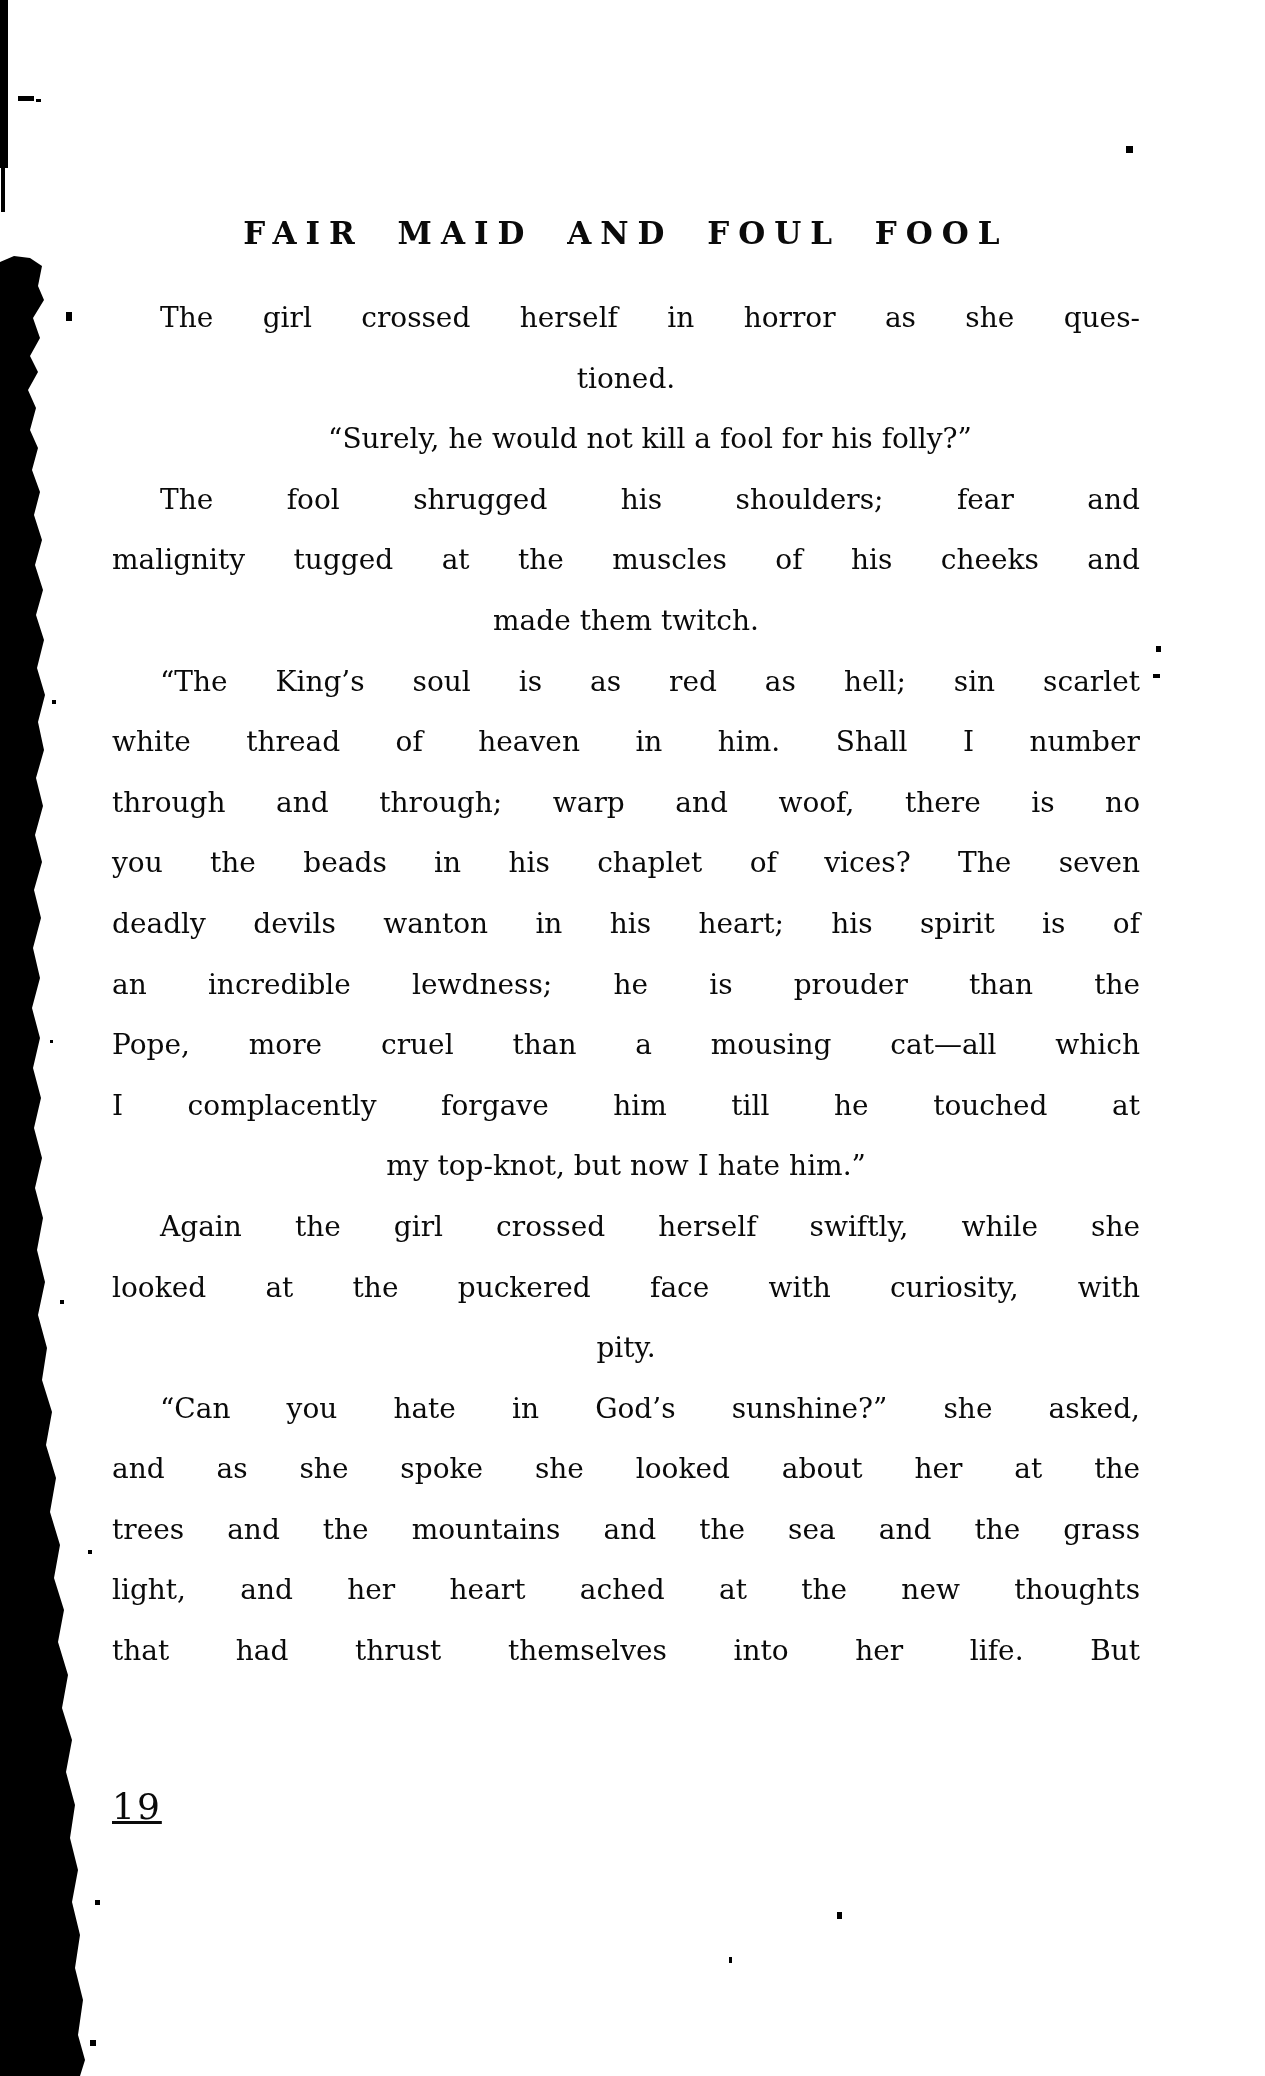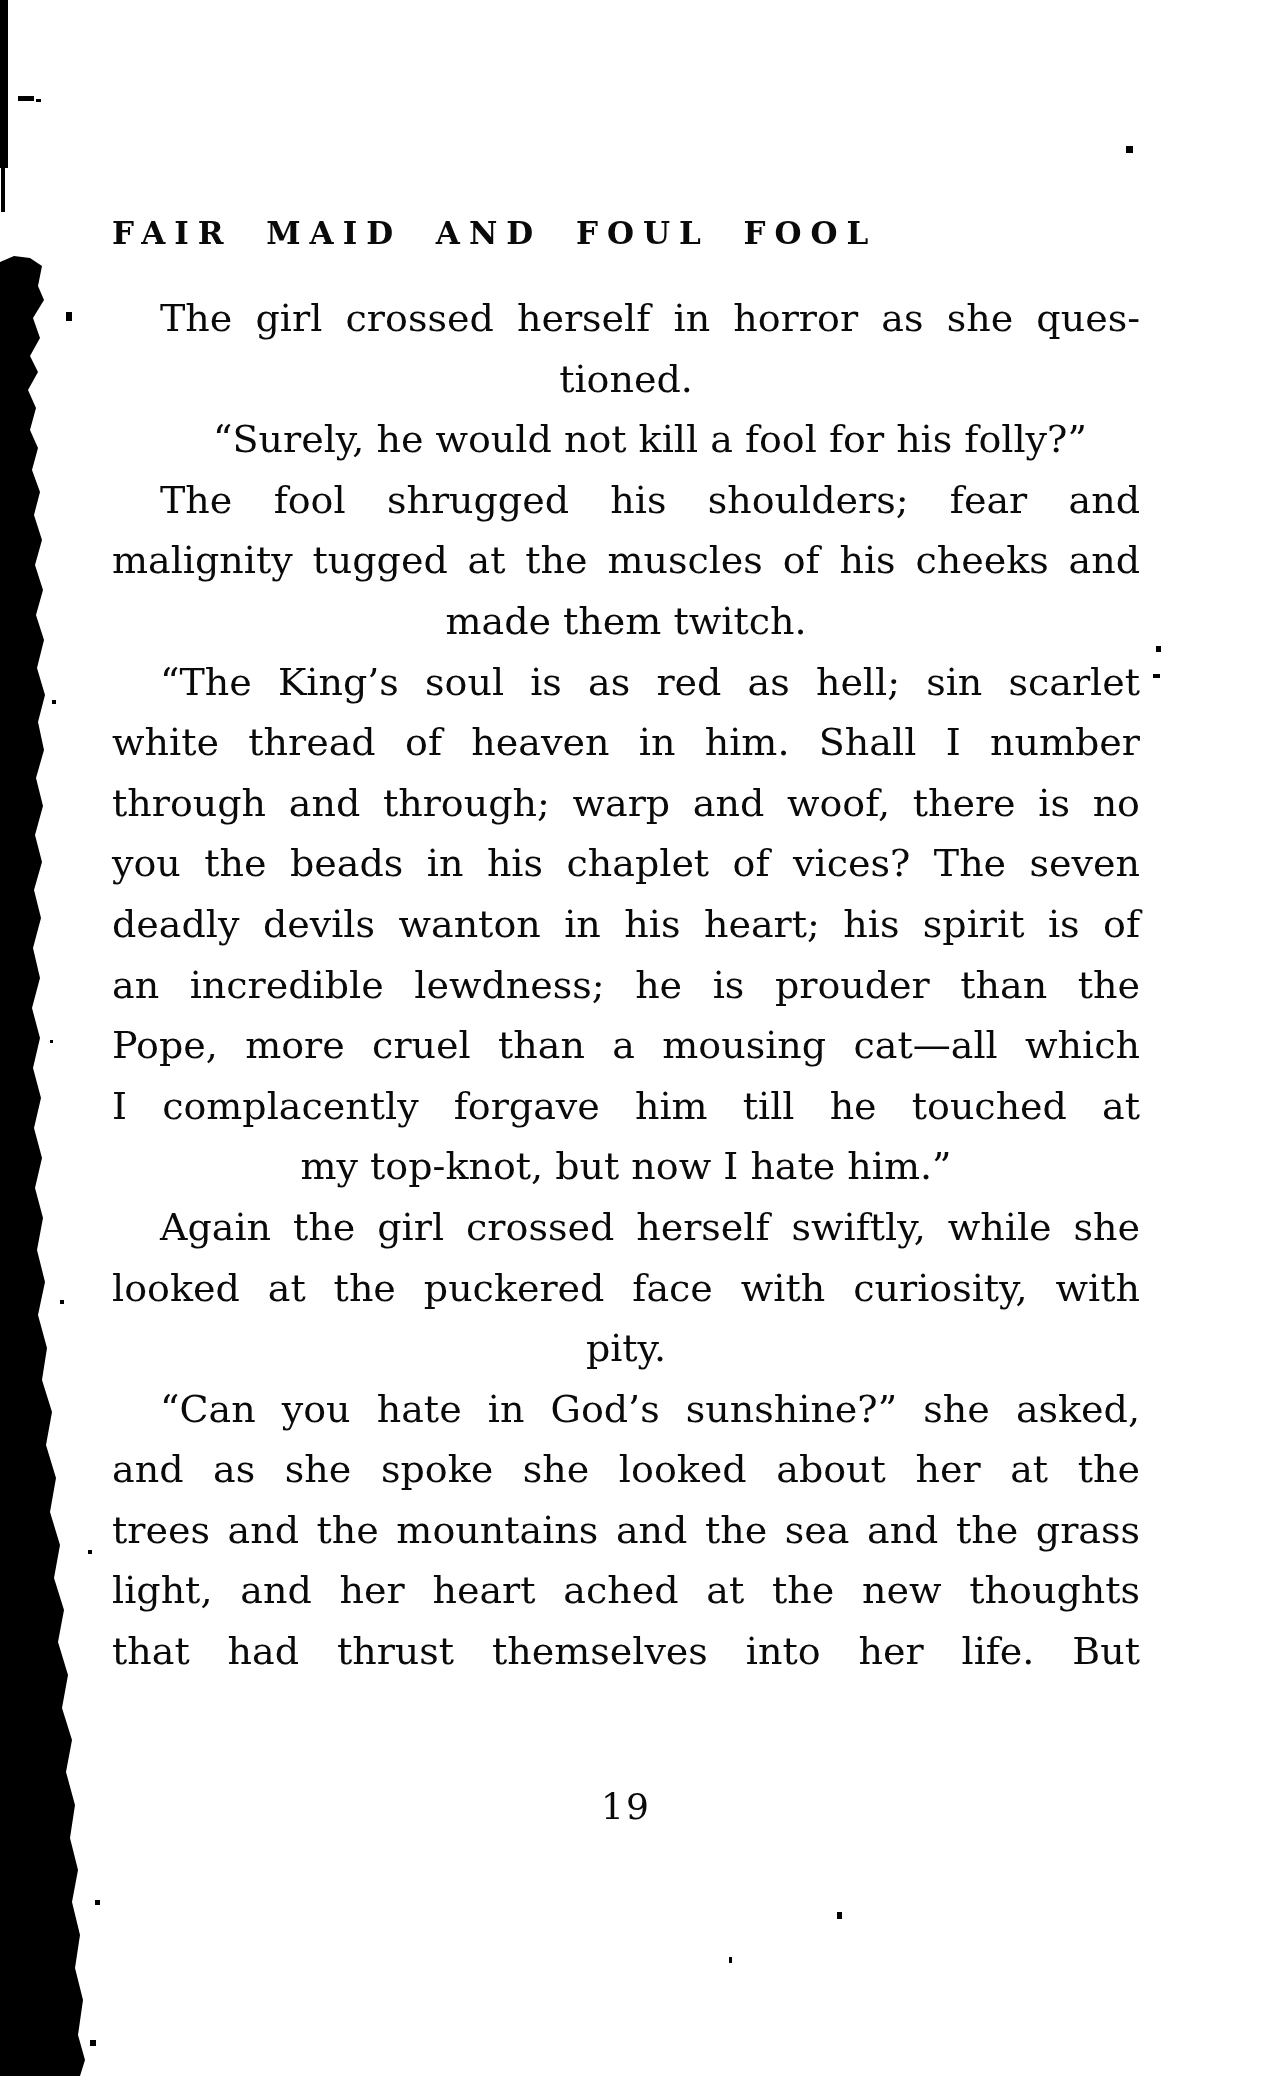--- a/index.html
+++ b/index.html
@@ -14,54 +14,55 @@
     background: #ffffff;
     overflow: hidden;
     font-family: "DejaVu Serif", "Liberation Serif", serif;
     color: #0a0a0a;
   }
   .running-header {
     position: absolute;
     top: 215px;
     left: 112px;
     width: 1028px;
+    text-align: center;
     font-size: 31px;
     font-weight: 700;
     letter-spacing: 9px;
     word-spacing: 14px;
     white-space: nowrap;
   }
   .body-text {
     position: absolute;
     top: 288px;
     left: 112px;
     width: 1028px;
-    font-size: 38px;
+    font-size: 28px;
     line-height: 60.6px;
   }
   .text-line {
     height: 60.6px;
     white-space: normal;
     text-align: center;
   }
   .text-line.justify {
     text-align: justify;
     text-align-last: justify;
   }
   .text-line.indent {
     text-indent: 48px;
   }
   .page-number {
     position: absolute;
     top: 1786px;
     left: 112px;
     width: 1028px;
-    text-align: center;
     font-size: 36px;
     letter-spacing: 2px;
+    text-decoration: underline;
   }
   svg.blotch {
     position: absolute;
     left: 0;
     top: 0;
     pointer-events: none;
   }
 </style>
 </head>
 <body>

